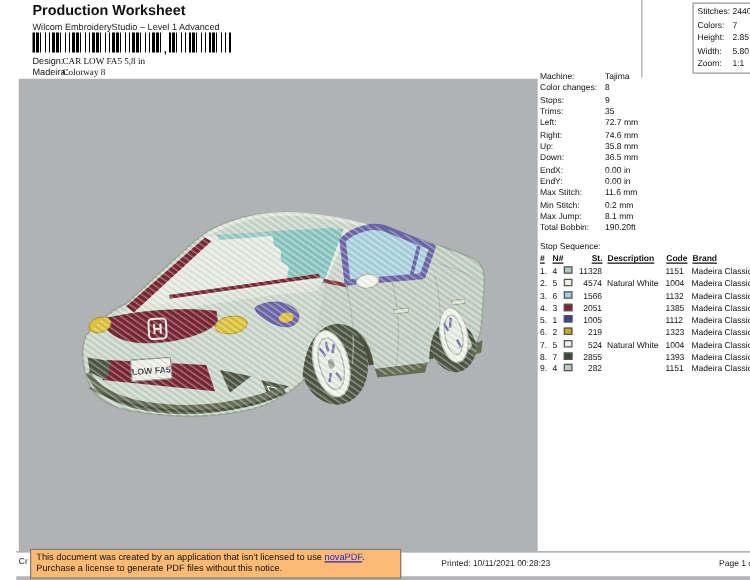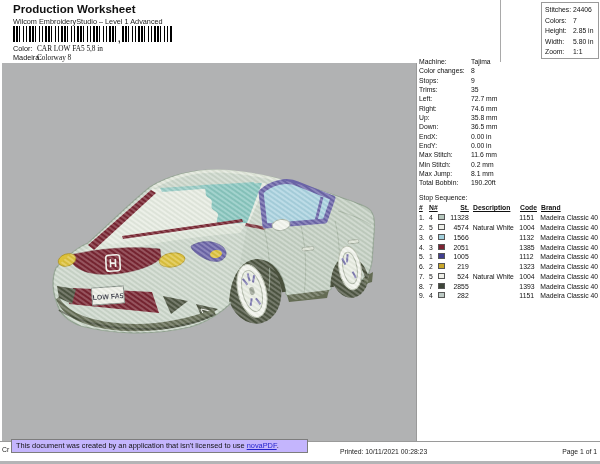--- a/index.html
+++ b/index.html
@@ -1,18 +1,18 @@
 <!DOCTYPE html>
 <html style="--canvas: #b1b2b3; --body: #ccd7cb; --body-light: #e3e9dd; --body-shade: #aebdae; --outline: #93a392; --maroon: #77222f; --teal: #88c6bf; --glass: #a9d2e0; --purple: #6a63a8; --yellow: #ddc13a; --tire: #4c5340; --olive: #646c54; --white-detail: #f3f5ee;"><head>
 <meta charset="utf-8">
 <style>
   html,body{margin:0;padding:0;}
   body{width:600px;height:464px;background:#fff;position:relative;overflow:hidden;
        font-family:"Liberation Sans",sans-serif;color:#111;}
-  .abs{position:absolute;}
+  .abs{position:absolute;margin-left:13px;}
   
   .title{left:13px;top:3px;font-size:11.5px;font-weight:bold;white-space:nowrap;}
   .subtitle{left:13px;top:17px;font-size:7.3px;color:#222;white-space:nowrap;}
   .barcode{left:13px;top:26px;width:163px;height:16px;display:flex;align-items:flex-end;}
   .bars{height:16px;background:repeating-linear-gradient(90deg,#000 0 2px,#fff 2px 3px,#000 3px 5px,#fff 5px 6px,#000 6px 7px,#fff 7px 10px,#000 10px 11px,#fff 11px 13px,#000 13px 14px,#fff 14px 16px);}
   .bars1{width:104px;}
   .bars2{width:50px;}
   .bc-comma{font-size:9px;font-weight:bold;line-height:5px;margin:0 1px;}
   .hrow{left:13px;font-size:7.3px;white-space:nowrap;width:200px;}
   .hrow .val{position:absolute;left:24px;white-space:nowrap;font-family:Liberation Serif, serif;}
@@ -40,39 +40,39 @@
   .c-st{width:21px;text-align:right;}
   .c-desc{width:45px;margin-left:4px;}
   .c-code{width:19px;margin-left:2px;}
   .c-brand{flex:1;margin-left:2px;}
   .thead .c-sw{text-decoration:none;}
   
   .footer-cr{left:2px;top:446px;font-size:6.8px;color:#222;z-index:1;}
   .footer-printed{left:340px;top:448px;font-size:6.8px;color:#222;}
   .footer-page{left:540px;top:448px;width:57px;text-align:right;font-size:6.8px;color:#222;}
   
-  .notice{left:11px;top:439px;width:287px;background:#c4b5fd;border:1px solid #7d7d7d;
+  .notice{left:11px;top:439px;width:287px;background:#fdba74;border:1px solid #7d7d7d;
           padding:1px 4px 2px;font-size:7.4px;line-height:9.3px;z-index:5;}
   .notice a{color:#2323cc;text-decoration:underline;cursor:pointer;}
   text{font-family:"Liberation Sans",sans-serif;}
 </style>
 </head>
 <body>
 
 <div class="abs title">Production Worksheet</div>
 <div class="abs subtitle">Wilcom EmbroideryStudio – Level 1 Advanced</div>
 
 <div class="abs barcode">
   <div class="bars bars1"></div>
   <span class="bc-comma">,</span>
   <div class="bars bars2"></div>
 </div>
 
 <div class="abs hrow" style="top:44px">
-  <span>Color:</span>
+  <span>Design:</span>
   <span class="val">CAR LOW FA5 5,8 in</span>
 </div>
 <div class="abs hrow" style="top:53px">
   <span>Madeira:</span>
   <span class="val">Colorway 8</span>
 </div>
 
 <div class="abs hline-v"></div>
 
 <div class="abs sumbox">
@@ -367,13 +367,14 @@
       <span class="c-brand">Madeira Classic 40</span>
   </div>
 </div>
 
 <div class="abs footer-cr">Cr</div>
 <div class="abs footer-printed">Printed: 10/11/2021 00:28:23</div>
 <div class="abs footer-page">Page 1 of 1</div>
 
 <div class="abs notice">
   <span>This document was created by an application that isn't licensed to use </span><a href="#">novaPDF</a><span>.</span><br>
+  <span>Purchase a license to generate PDF files without this notice.</span>
 </div>
 
 </body></html>

